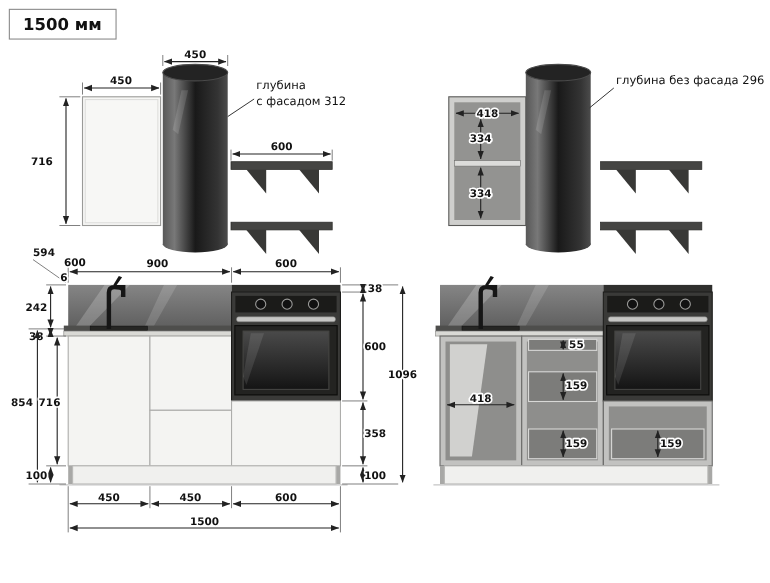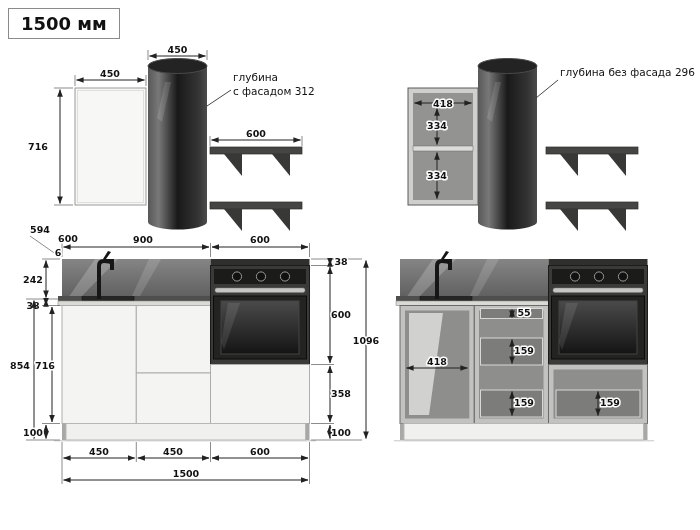--- a/index.html
+++ b/index.html
@@ -1,19 +1,19 @@
 <!DOCTYPE html>
 <html><head>
 <meta charset="utf-8">
 <style>
   html,body { margin:0; padding:0; background:#fff; }
   #stage { position:relative; width:700px; height:530px; background:#fff; overflow:hidden;
            font-family:"DejaVu Sans", sans-serif; }
   #title-box { position:absolute; left:8px; top:8px; border:1px solid #8a8a8a; background:#fff;
-               padding:4px 12px; font-size:18px; font-weight:bold; color:#111; }
+               padding:4px 12px; font-size:15px; font-weight:bold; color:#111; }
   svg { position:absolute; left:0; top:0; }
   .dim  { stroke:#222; stroke-width:1; }
   .ext  { stroke:#5a5a5a; stroke-width:0.7; }
   .lead { stroke:#333; stroke-width:0.9; }
   text.dtxt { font:bold 9.5px "DejaVu Sans", sans-serif; fill:#111; text-anchor:middle;
               paint-order:stroke fill; stroke:#fff; stroke-width:3px; stroke-linejoin:round; }
   text.note { font:10.5px "DejaVu Sans", sans-serif; fill:#111; text-anchor:start;
               paint-order:stroke fill; stroke:#fff; stroke-width:3px; stroke-linejoin:round; }
 </style>
 </head>

